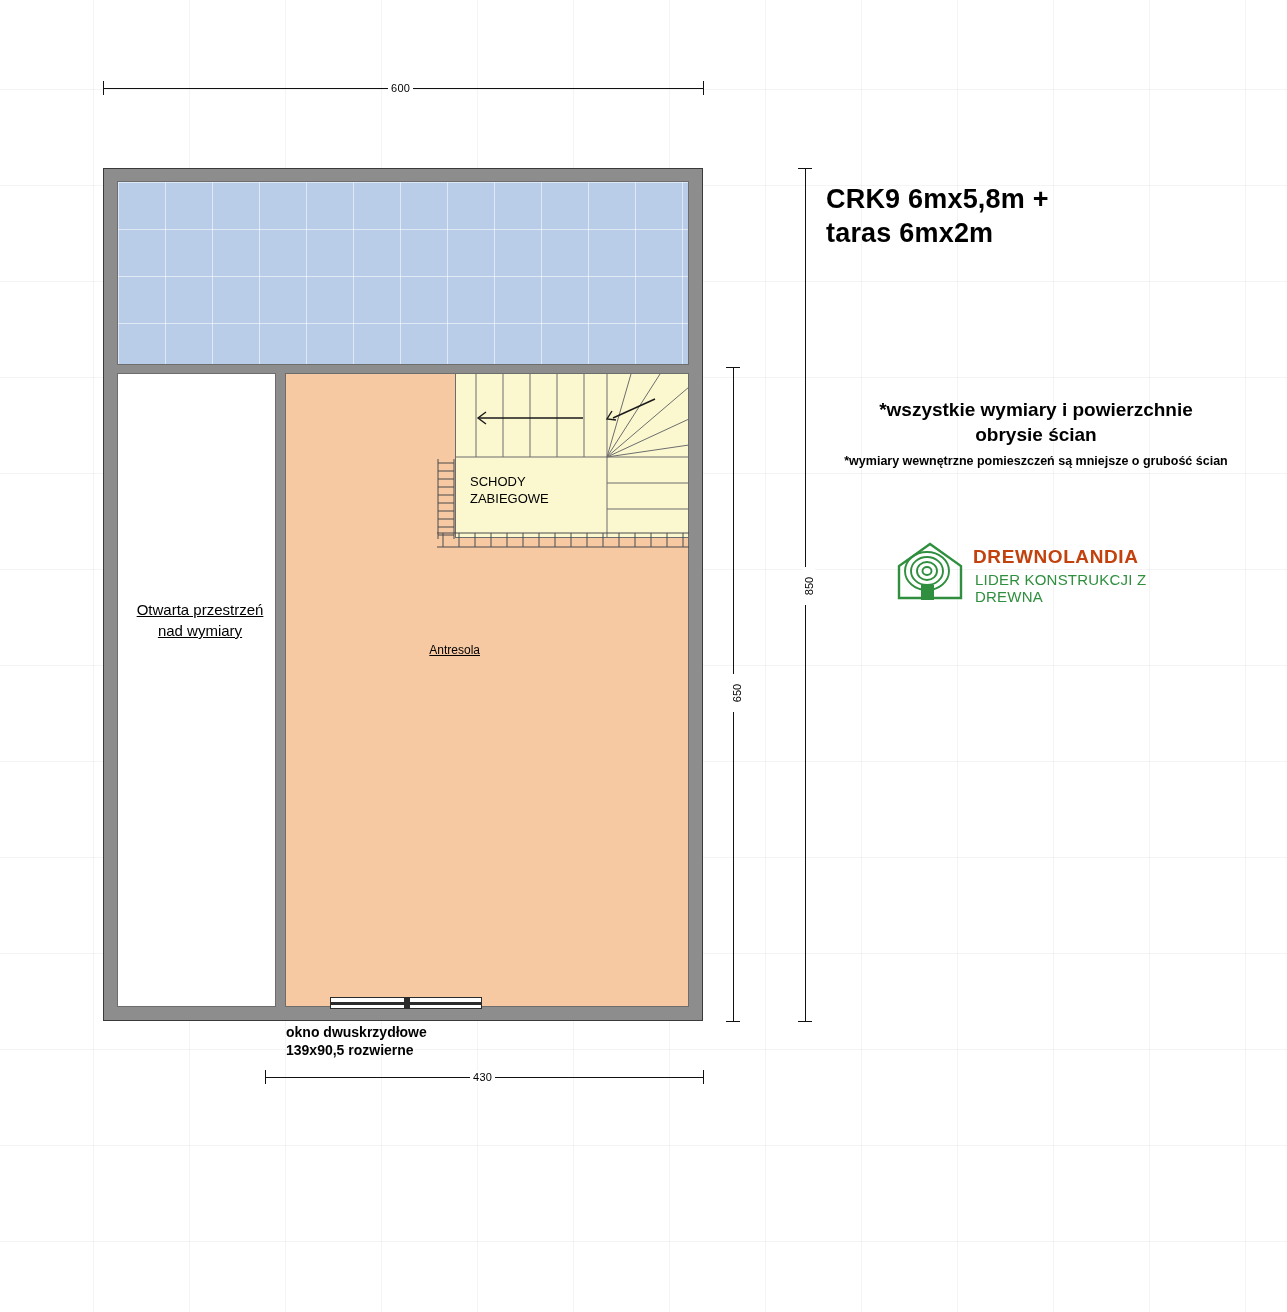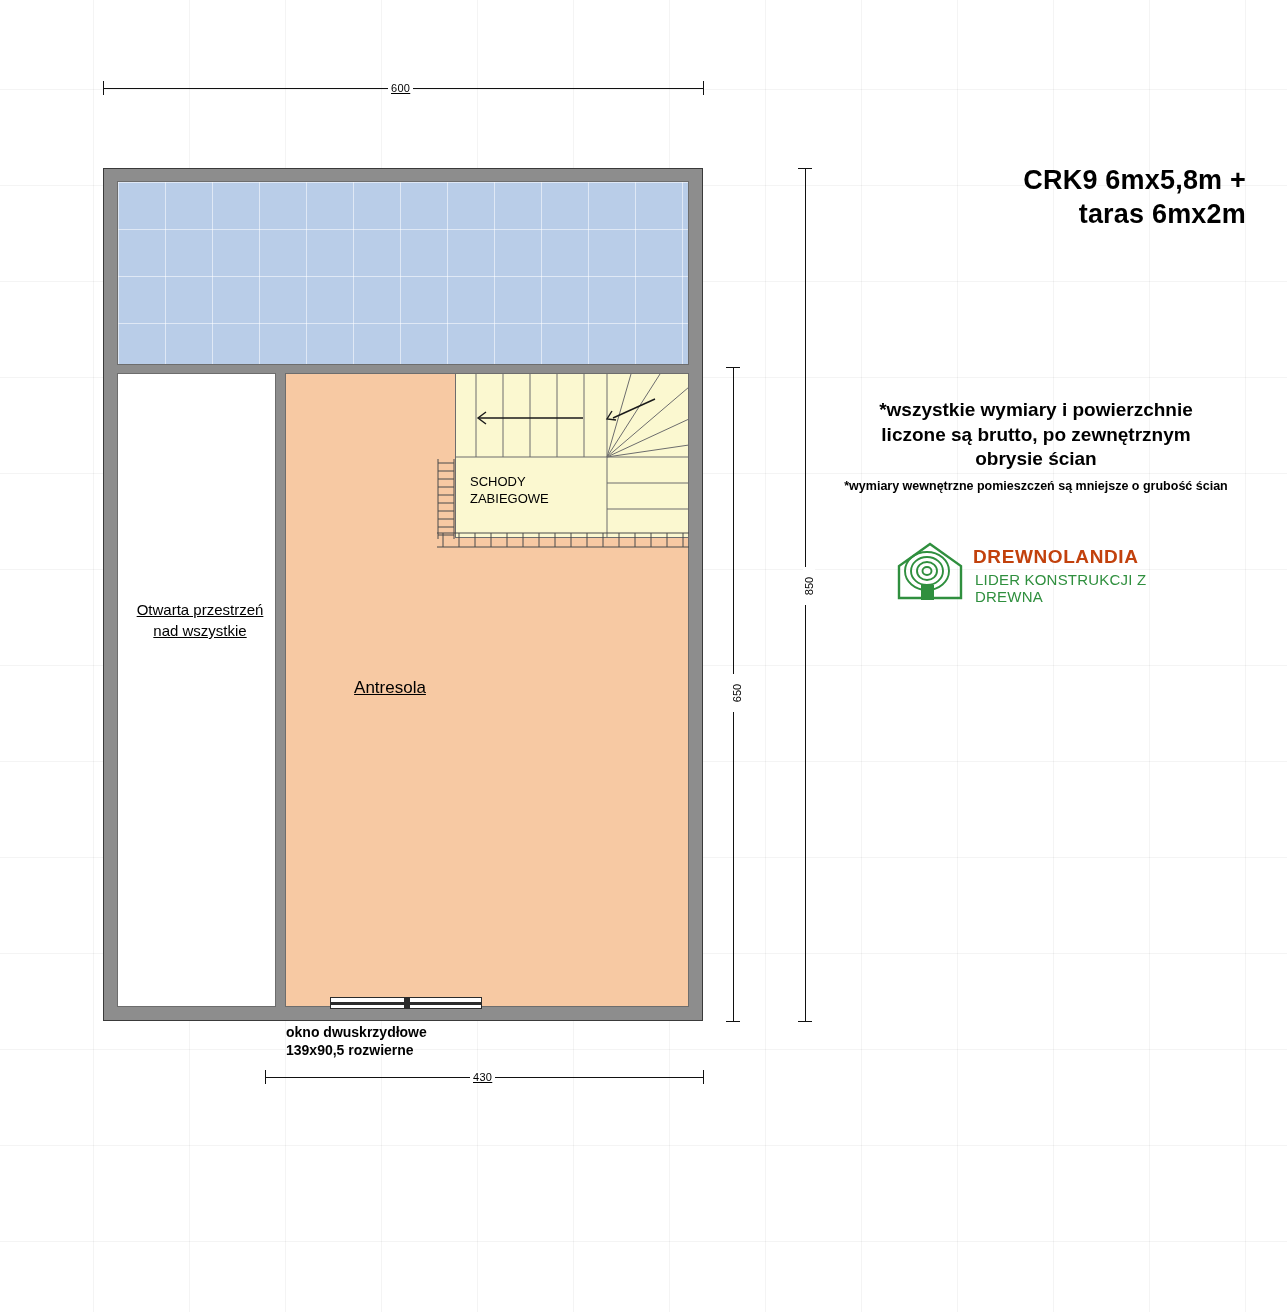--- a/index.html
+++ b/index.html
@@ -52,21 +52,20 @@
     height: 0;
     width: 14px;
   }
   .dim-label {
     position: absolute;
     font-size: 11px;
     font-family: "Liberation Sans", sans-serif;
     background: #fff;
     padding: 0 3px;
     letter-spacing: 0.3px;
-    text-decoration: underline;
   }
   .dim-label-v {
     position: absolute;
     font-size: 11px;
     background: #fff;
     padding: 0 3px;
     transform: rotate(-90deg);
     transform-origin: center center;
     white-space: nowrap;
   }
@@ -172,23 +171,23 @@
     position: absolute;
     top: 0; bottom: 0;
     width: 6px;
     background: #2b2b2b;
   }
 
   
   #title-block {
     position: absolute;
     left: 826px;
-    top: 164px;
+    top: 183px;
     width: 420px;
-    text-align: right;
+    text-align: left;
   }
   #title-main {
     font-size: 27px;
     font-weight: bold;
     line-height: 1.25;
     letter-spacing: 0.2px;
   }
   #title-sub {
     margin-top: 34px;
     font-size: 25px;
@@ -324,23 +323,23 @@
       <line x1="214" y1="2" x2="214" y2="16"></line>
     <line x1="230" y1="2" x2="230" y2="16"></line>
       <line x1="246" y1="2" x2="246" y2="16"></line>
   </g>
 </svg>
 
 <div class="plain-label" style="left:470px; top:474px; width:140px;">SCHODY</div>
 <div class="plain-label" style="left:470px; top:491px; width:140px;">ZABIEGOWE</div>
 
 <div class="room-label" style="left:110px; top:601px; width:180px;">Otwarta przestrzeń</div>
-<div class="room-label" style="left:110px; top:622px; width:180px;">nad wszystkie</div>
-
-<div class="room-label" style="left:300px; top:677px; width:180px; font-size:17px;">Antresola</div>
+<div class="room-label" style="left:110px; top:622px; width:180px;">nad wymiary</div>
+
+<div class="room-label" style="left:300px; top:643px; width:180px; font-size:12px;text-align:right;">Antresola</div>
 
 <div id="window-sym">
   <div class="mullion" style="left:73px;"></div>
 </div>
 <div class="plain-label" style="left:286px; top:1024px; width:240px; font-weight:bold; font-size:14px;">okno dwuskrzydłowe</div>
 <div class="plain-label" style="left:286px; top:1042px; width:240px; font-weight:bold; font-size:14px;">139x90,5 rozwierne</div>
 
 <div class="dim-line-v" style="left:733px; top:367px; height:654px;"></div>
 <div class="tick-h" style="left:726px; top:367px;"></div>
 <div class="tick-h" style="left:726px; top:1021px;"></div>
@@ -359,21 +358,20 @@
 <div id="title-block">
   <div id="title-main">
     <div>CRK9 6mx5,8m +</div>
     <div>taras 6mx2m</div>
   </div>
 </div>
 
 <div id="note-block">
   <div id="note-main">
     <div>*wszystkie wymiary i powierzchnie</div>
-    <div>liczone są brutto, po zewnętrznym</div>
     <div>obrysie ścian</div>
   </div>
   <div id="note-sub">*wymiary wewnętrzne pomieszczeń są mniejsze o grubość ścian</div>
 </div>
 
 <div id="logo-block">
   <svg width="74" height="62">
     <g stroke="#2f8f3e" stroke-width="2.4" fill="none">
       <path d="M6 58 L6 26 L37 4 L68 26 L68 58 Z"></path>
     </g>

